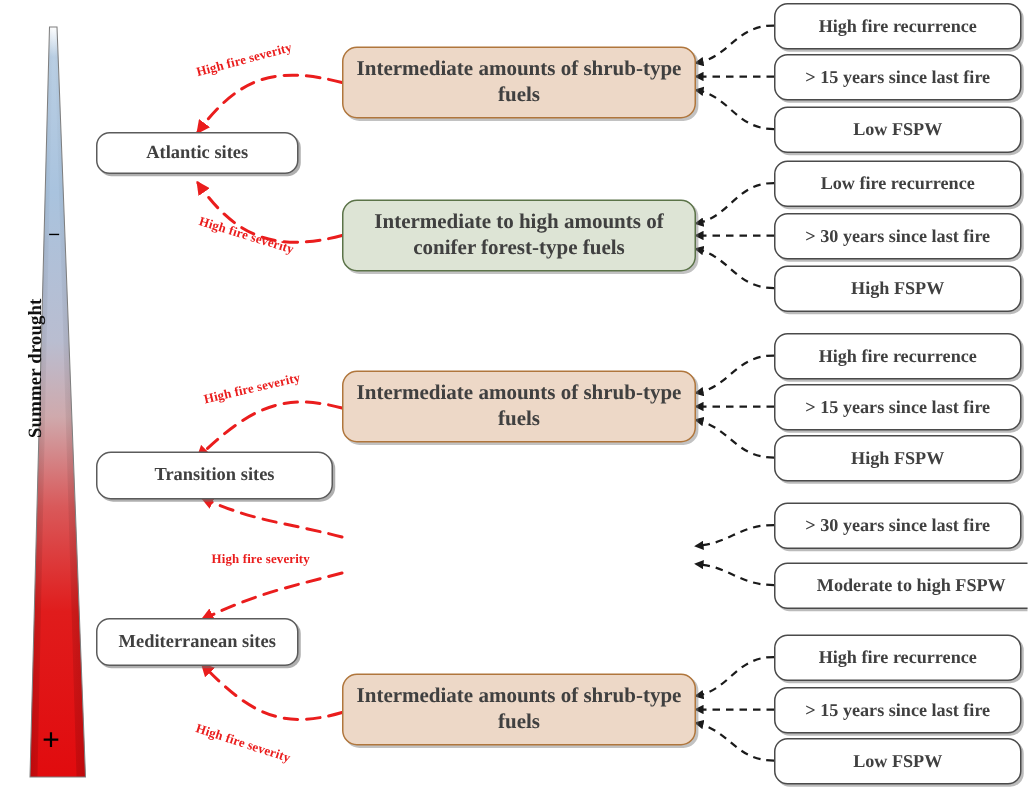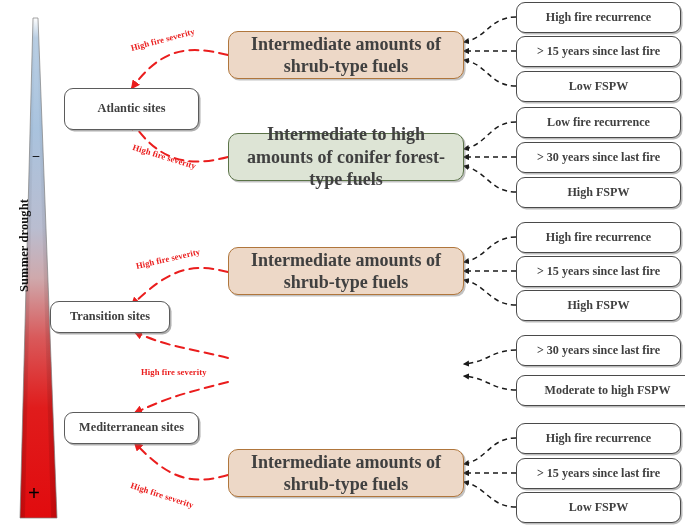--- a/index.html
+++ b/index.html
@@ -53,21 +53,21 @@
     border-radius:9px;
     background:#fff;
     padding:2px 6px;
   }
   .site-node{
     border:1.6px solid #5b5b5b;
     font-size:12.3px;
     box-shadow:1.5px 1.5px 0 rgba(110,110,110,.55);
   }
   .fuel-node{
-    font-size:18px;
+    font-size:14px;
     border-radius:10px;
     box-shadow:1.6px 1.6px 0 rgba(120,120,120,.45);
   }
   .fuel-shrub{border:1.6px solid #b0763c;background:#edd8c7;}
   .fuel-conifer{border:1.6px solid #5b7348;background:#dde4d5;}
   .attr-node{
     border:1.6px solid #4a4a4a;
     font-size:12.1px;
     box-shadow:1.5px 1.5px 0 rgba(120,120,120,.5);
   }
@@ -159,22 +159,22 @@
       <path d="M 516,507 C 490,507 487,487 464,482"></path>
     </g>
   </svg>
 
   <div class="edge-label" style="left:131px;top:43px;transform:rotate(-15deg);transform-origin:left center;">High fire severity</div>
   <div class="edge-label" style="left:133px;top:142px;transform:rotate(17deg);transform-origin:left center;">High fire severity</div>
   <div class="edge-label" style="left:136px;top:261px;transform:rotate(-13deg);transform-origin:left center;">High fire severity</div>
   <div class="edge-label" style="left:131px;top:480px;transform:rotate(18deg);transform-origin:left center;">High fire severity</div>
   <div class="edge-label" style="left:141px;top:367px;">High fire severity</div>
 
-  <div class="node site-node" style="left:64px;top:88px;width:135px;height:42px;">Atlantic sites</div>
-  <div class="node site-node" style="left:50px;top:301px;width:120px;height:32px;">Transition sites</div>
+  <div class="node site-node" style="left:64px;top:88px;width:135px;height:28px;">Atlantic sites</div>
+  <div class="node site-node" style="left:64px;top:301px;width:158px;height:32px;border-radius:10px;">Transition sites</div>
   <div class="node site-node" style="left:64px;top:412px;width:135px;height:32px;">Mediterranean sites</div>
 
   <div class="node fuel-node fuel-shrub" style="left:228px;top:31px;width:236px;height:48px;">Intermediate amounts of shrub-type fuels</div>
   <div class="node fuel-node fuel-conifer" style="left:228px;top:133px;width:236px;height:48px;">Intermediate to high amounts of conifer forest-type fuels</div>
   <div class="node fuel-node fuel-shrub" style="left:228px;top:247px;width:236px;height:48px;">Intermediate amounts of shrub-type fuels</div>
   <div class="node fuel-node fuel-shrub" style="left:228px;top:449px;width:236px;height:48px;">Intermediate amounts of shrub-type fuels</div>
 
   <div class="node attr-node" style="left:516px;top:2px;width:165px;height:31px;">High fire recurrence</div>
   <div class="node attr-node" style="left:516px;top:36px;width:165px;height:31px;">&gt; 15 years since last fire</div>
   <div class="node attr-node" style="left:516px;top:71px;width:165px;height:31px;">Low FSPW</div>

